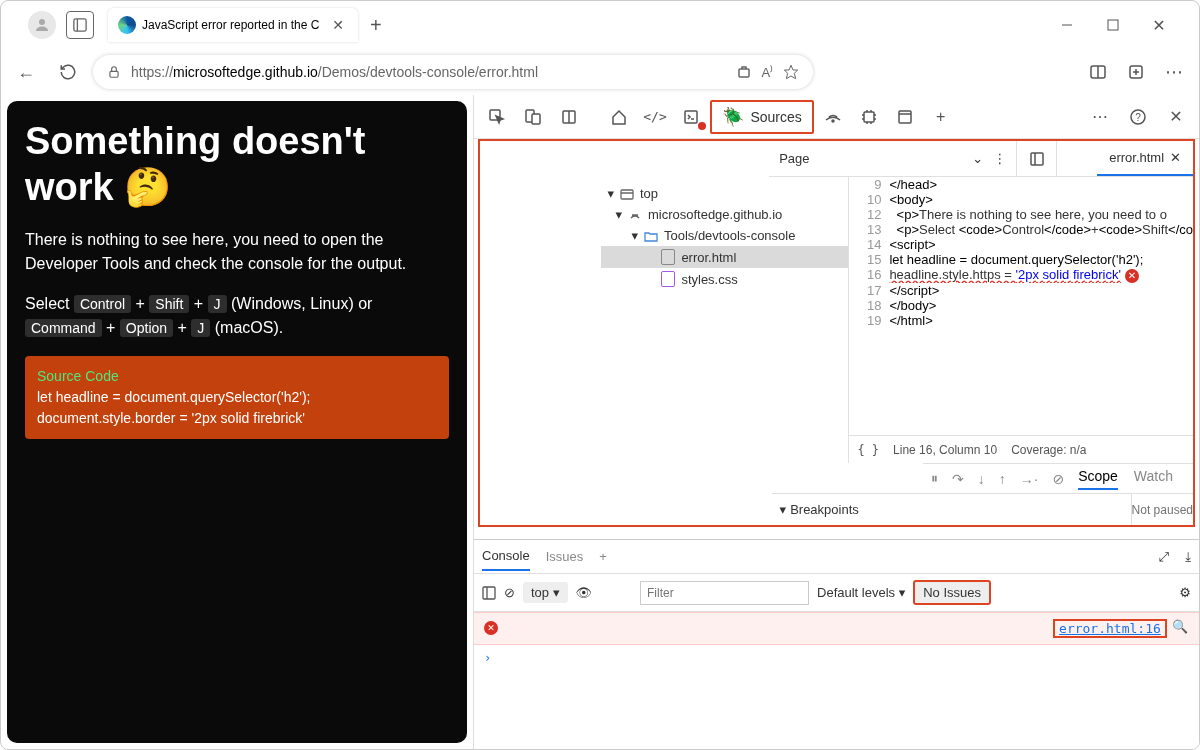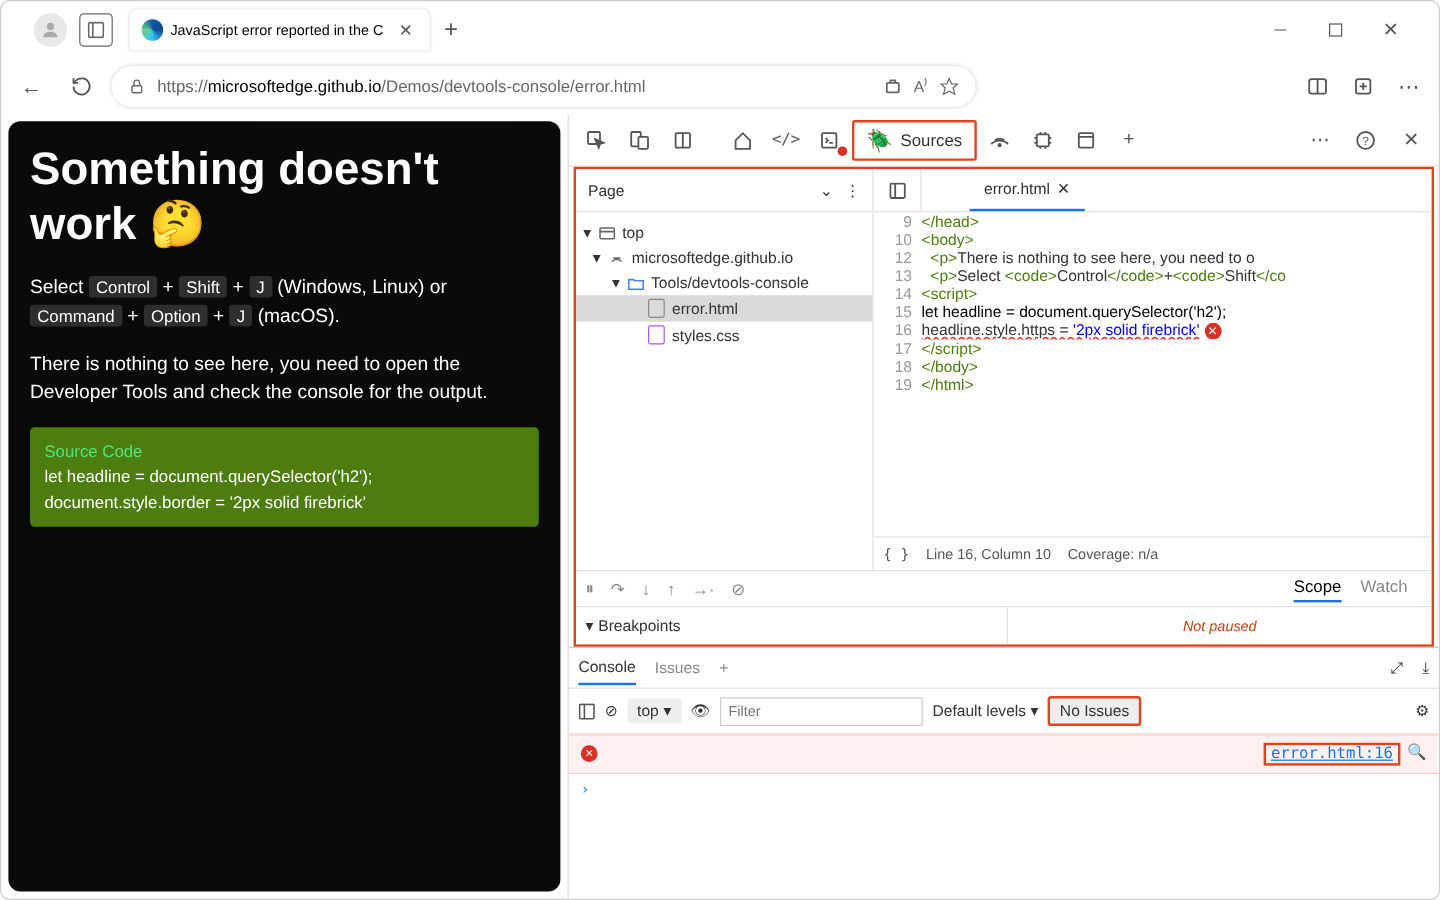--- a/index.html
+++ b/index.html
@@ -23,74 +23,74 @@
 .address .host { color: #000; }
 .address .star { margin-left: auto; }
 .tb-right { display: flex; gap: 4px; margin-left: auto; }
 
 
 .workspace { display: flex; height: calc(100% - 94px); }
 .page-pane { width: 460px; background: #0a0a0a; color: #fff; border-radius: 10px; margin: 6px; padding: 18px; overflow: hidden; }
 .page-pane h1 { font-size: 38px; font-weight: 700; line-height: 1.2; margin-bottom: 18px; }
 .page-pane p { font-size: 16px; line-height: 1.5; margin-bottom: 16px; }
 kbd { background: rgba(255,255,255,.15); padding: 1px 6px; border-radius: 3px; font-size: 14px; font-family: inherit; }
-.codebox { background: #4d7c0f; padding: 10px 12px; font-family: Consolas, monospace; font-size: 14px; line-height: 1.5; border-radius: 4px; }
+.codebox { background: #c2410c; padding: 10px 12px; font-family: Consolas, monospace; font-size: 14px; line-height: 1.5; border-radius: 4px; }
 .codebox .title { color: #51e57d; }
 
 
 .devtools { flex: 1; border-left: 1px solid #ddd; display: flex; flex-direction: column; background: #fff; font-size: 12px; color: #333; }
 .dt-tabbar { height: 44px; border-bottom: 1px solid #e0e0e0; display: flex; align-items: center; padding: 0 6px; gap: 2px; }
 .dt-icon { width: 34px; height: 30px; display: flex; align-items: center; justify-content: center; color: #555; font-size: 16px; position: relative; }
 .dt-icon.err-dot::after { content: ""; position: absolute; width: 8px; height: 8px; background: #d93025; border-radius: 50%; right: 2px; bottom: 2px; }
 .dt-tab-active { border: 2.5px solid #d42; border-radius: 2px; padding: 4px 10px; display: flex; align-items: center; gap: 6px; font-size: 14px; }
 .dt-tab-active .bug { font-size: 18px; }
 .dt-right { margin-left: auto; display: flex; gap: 4px; }
 
-.sources-box { border: 2.5px solid #d42; margin: 0 4px 0 4px; display: flex; flex-direction: column; flex: 1; min-height: 0; }
+.sources-box { border: 2.5px solid #d42; margin: 0 4px 12px 4px; display: flex; flex-direction: column; flex: 1; min-height: 0; align-items: flex-end; }
 .src-top { display: flex; border-bottom: 1px solid #e0e0e0; height: 36px; align-items: stretch; }
 .page-dd { flex: 0 0 248px; display: flex; align-items: center; padding: 0 10px; border-right: 1px solid #e0e0e0; font-size: 13px; }
 .page-dd .chev { margin-left: auto; }
 .file-tab { display: flex; align-items: center; padding: 0 12px; border-bottom: 2px solid #1a73e8; font-size: 13px; gap: 6px; margin-left: 40px; }
 
 .src-mid { display: flex; flex: 1; min-height: 0; }
 .navigator { width: 248px; border-right: 1px solid #e0e0e0; padding: 6px 0; font-size: 13px; }
 .nav-row { display: flex; align-items: center; gap: 6px; padding: 3px 6px; }
 .nav-row.selected { background: #dadada; }
 .indent1 { padding-left: 14px; } .indent2 { padding-left: 30px; } .indent3 { padding-left: 60px; }
 .file-icon { width: 14px; height: 16px; border: 1px solid #888; border-radius: 2px; display: inline-block; }
 .file-icon.purple { border-color: #a657e8; }
 
 .code-editor { flex: 1; display: flex; flex-direction: column; font-family: Consolas, monospace; font-size: 13px; position: relative; overflow: hidden; }
 .code-lines { flex: 1; overflow: hidden; }
 .code-row { display: flex; white-space: pre; }
 .lineno { width: 40px; text-align: right; color: #999; padding-right: 8px; flex-shrink: 0; }
 .ln-content { flex: 1; overflow: hidden; }
-.tag-color { color: #4d7c0f; } .js-color { color: #000; } .kw-blue { color: #00e; }
+.tag-color { color: #000000; } .js-color { color: #000; } .kw-blue { color: #00e; }
 .err-underline { text-decoration: wavy underline #d93025; }
 .err-stop { display: inline-flex; width: 14px; height: 14px; background: #d93025; border-radius: 50%; color: #fff; align-items: center; justify-content: center; font-size: 10px; margin-left: 4px; }
 
 .status-row { height: 28px; border-top: 1px solid #e0e0e0; display: flex; align-items: center; padding: 0 8px; gap: 14px; font-size: 12px; color: #555; }
 .status-row .braces { font-family: Consolas, monospace; }
 
 .debugger-bar { height: 30px; border-top: 1px solid #e0e0e0; display: flex; align-items: center; padding: 0 8px; gap: 14px; color: #888; font-size: 14px; }
 .scope-tabs { margin-left: auto; display: flex; gap: 16px; padding-right: 12px; }
 .scope-tabs .active { color: #000; border-bottom: 2px solid #1a73e8; padding-bottom: 4px; }
 
 .panes-row { display: flex; border-top: 1px solid #e0e0e0; height: 32px; }
 .bp-pane { flex: 0 0 360px; border-right: 1px solid #e0e0e0; display: flex; align-items: center; padding: 0 8px; font-size: 13px; }
-.notpaused { flex: 1; display: flex; align-items: center; justify-content: center; font-style: italic; color: #c2410c; }
+.notpaused { flex: 1; display: flex; align-items: center; justify-content: center; color: #737373; }
 
 
 .drawer { border-top: 1px solid #ccc; display: flex; flex-direction: column; height: 210px; }
 .drawer-tabs { height: 34px; border-bottom: 1px solid #e0e0e0; display: flex; align-items: center; padding: 0 8px; gap: 16px; font-size: 13px; }
 .drawer-tabs .active { border-bottom: 2px solid #1a73e8; padding-bottom: 6px; padding-top: 6px; }
 .drawer-tabs .spacer { flex: 1; }
 .console-toolbar { height: 38px; border-bottom: 1px solid #e0e0e0; display: flex; align-items: center; padding: 0 8px; gap: 8px; font-size: 13px; }
 .ct-pill { background: #eee; padding: 3px 8px; border-radius: 3px; display: flex; align-items: center; gap: 4px; }
-.ct-input { flex: 0 1 140px; height: 24px; border: 1px solid #ccc; padding: 0 6px; font-size: 12px; color: #888; }
+.ct-input { flex: 0 1 140px; height: 24px; border: 1px solid #ccc; padding: 0 6px; font-size: 12px; color: #888; margin-left: 40px; }
 .no-issues { background: #eee; padding: 3px 8px; border-radius: 3px; border: 2px solid #d42; }
 .gear-r { margin-left: auto; }
 
 .console-msg { background: #fff0f0; border-top: 1px solid #fcc; border-bottom: 1px solid #fcc; padding: 6px 10px; font-family: Consolas, monospace; font-size: 13px; color: #d93025; display: flex; }
 .console-msg .stop { width: 14px; height: 14px; background: #d93025; border-radius: 50%; color: #fff; display: inline-flex; align-items: center; justify-content: center; font-size: 9px; margin-right: 6px; flex-shrink: 0; margin-top: 2px; }
 .console-msg .link { color: #1a73e8; text-decoration: underline; }
 .src-link-box { border: 2.5px solid #d42; padding: 0 4px; color: #1a73e8; text-decoration: underline; margin-left: auto; font-family: Consolas, monospace; font-size: 13px; align-self: flex-start; }
 .console-prompt { padding: 6px 10px; color: #1a73e8; font-family: Consolas, monospace; }
 
 svg { display: block; }
@@ -170,28 +170,28 @@
         </svg>
       </div>
     <div class="tb-btn">⋯</div>
   </div>
 </div>
 
 <div class="workspace">
 
   <div class="page-pane">
     <h1>Something doesn't work 🤔</h1>
+    <p>There is nothing to see here, you need to open the Developer Tools and check the console for the output.</p>
     <p>
       <span>Select </span>
       <kbd>Control</kbd> + <kbd>Shift</kbd> + <kbd>J</kbd>
       <span> (Windows, Linux) or </span>
       <kbd>Command</kbd> + <kbd>Option</kbd> + <kbd>J</kbd>
       <span> (macOS).</span>
     </p>
-    <p>There is nothing to see here, you need to open the Developer Tools and check the console for the output.</p>
     <div class="codebox">
       <div class="title">Source Code</div>
       <div>let headline = document.querySelector('h2');</div>
       <div>document.style.border = '2px solid firebrick'</div>
     </div>
   </div>
 
   <div class="devtools">
     <div class="dt-tabbar">
       <div class="dt-icon">

